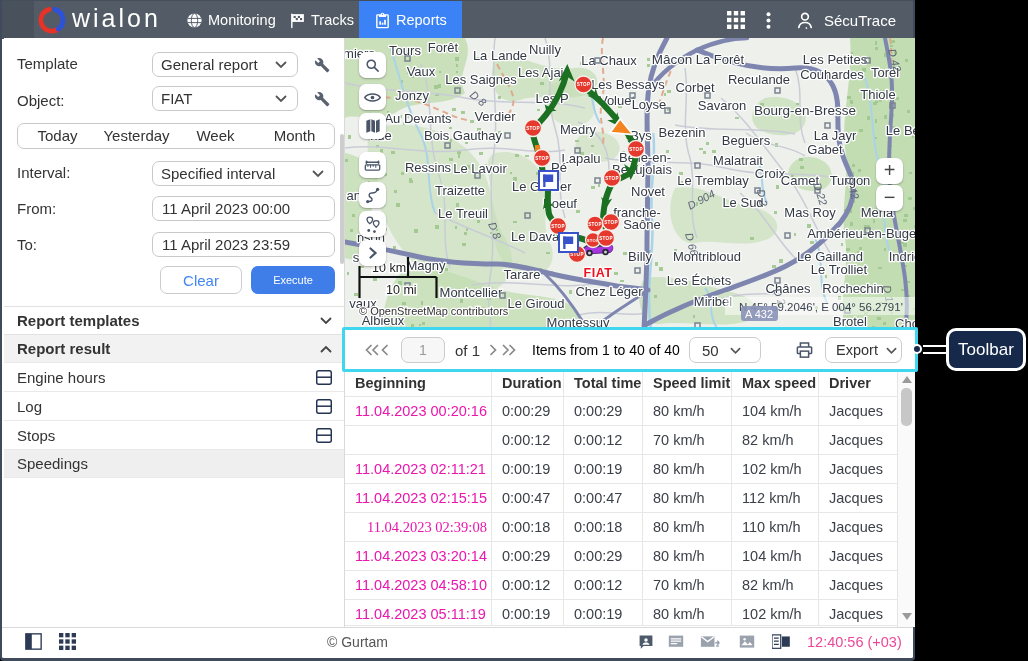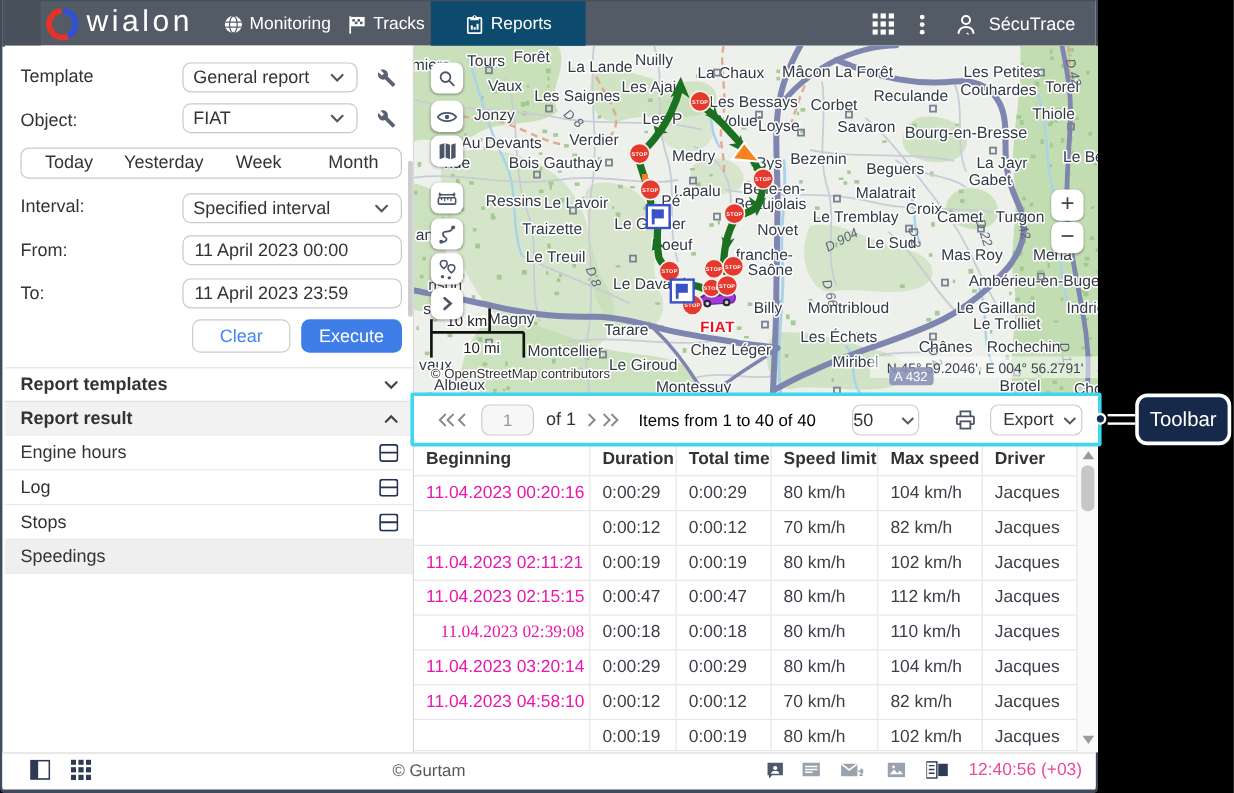--- a/index.html
+++ b/index.html
@@ -10,39 +10,39 @@
     border-bottom:3px solid #3f4a5a; border-radius:0 0 4px 4px; }
   
   .nav { position:absolute; left:0; top:0; width:911px; height:38px; background:#535c66;
     border-top:1px solid #454f59; }
   .nav .logo { position:absolute; left:36px; top:5px; }
   .logotext { position:absolute; left:70px; top:3px; color:#fff; font-size:25px;
     letter-spacing:3px; font-weight:400; }
   .navitem { position:absolute; top:0; height:38px; display:flex; align-items:center;
     color:#fff; font-size:14.5px; gap:5px; white-space:nowrap; }
   .navitem svg { flex:0 0 auto; }
-  .tab-active { background:#0c4a6e; padding:0 28px;justify-content:space-between; }
+  .tab-active { background:#3b82f6; padding:0 15px;justify-content:space-between; }
   
   .panel { position:absolute; left:2px; top:38px; width:341px; height:589px;
     background:#fff; border-right:1px solid #d9d9d9; font-size:15px; color:#333; }
   .lbl { position:absolute; left:13px; font-size:15px; color:#333; }
   .dd { position:absolute; background:#fff; border:1px solid #c9c9c9; border-radius:7px;
     display:flex; align-items:center; font-size:15px; color:#333; padding-left:8px; }
   .dd .chev { position:absolute; right:10px; top:50%; margin-top:-4px; }
   .inputbox { position:absolute; background:#fff; border:1px solid #c9c9c9; border-radius:7px;
     display:flex; align-items:center; font-size:15px; color:#333; padding-left:9px; }
   .wrench { position:absolute; }
   .dategroup { position:absolute; left:13px; top:85px; width:318px; height:26px;
     border:1px solid #c9c9c9; border-radius:7px; display:flex; }
   .dategroup span { flex:1; text-align:center; line-height:24px; font-size:15px; color:#333; }
   .btn-clear { position:absolute; left:156px; top:228px; width:82px; height:28px;
     border:1px solid #ccc; border-radius:7px; color:#4285f4; font-size:15px;
     display:flex; align-items:center; justify-content:center; background:#fff; }
   .btn-exec { position:absolute; left:247px; top:228px; width:84px; height:28px;
-    border-radius:7px; color:#fff; font-size:15px; background:#3f7ee8;
+    border-radius:7px; color:#fff; font-size:11px; background:#3f7ee8;
     display:flex; align-items:center; justify-content:center; }
   .sect { position:absolute; left:0; width:340px; height:28px; display:flex;
     align-items:center; font-weight:bold; font-size:15px; color:#333;
     border-top:1px solid #e2e2e2; padding-left:13px; }
   .row { position:absolute; left:0; width:340px; height:29px; display:flex;
     align-items:center; font-size:15px; color:#333; border-top:1px solid #e9e9e9;
     padding-left:13px; }
   .rowicon { position:absolute; right:12px; top:7px; }
   .panelscroll { position:absolute; left:336px; top:96px; width:4px; height:130px;
     background:#cdcdcd; border-radius:2px; }
@@ -840,21 +840,21 @@
       </svg>
   <div class="ti pgbox" style="left:56px;">1</div>
   <div class="ti" style="left:110px; color:#333;">of 1</div>
   <svg class="ti" style="left:144px" width="8" height="12" viewBox="0 0 8 12">
         <path d="M2 1.5 L6.5 6 L2 10.5" fill="none" stroke="#888" stroke-width="1.7" stroke-linecap="round"></path>
       </svg>
   <svg class="ti" style="left:156px" width="16" height="12" viewBox="0 0 16 12">
         <path d="M2.5 1.5 L7 6 L2.5 10.5 M9 1.5 L13.5 6 L9 10.5" fill="none" stroke="#888" stroke-width="1.7" stroke-linecap="round"></path>
       </svg>
   <div class="ti" style="left:187px; color:#000000; font-size:14px;">Items from 1 to 40 of 40</div>
-  <div class="ti ddt" style="left:365px; width:56px; ">50
+  <div class="ti ddt" style="left:344px; width:72px; padding-left:12px;">50
     <svg style="position:absolute;left:40px;top:9px" width="11" height="8" viewBox="0 0 12 8">
           <path d="M1.5 1.5 L6 6 L10.5 1.5" fill="none" stroke="#555" stroke-width="1.8" stroke-linecap="round"></path>
         </svg>
   </div>
   <svg class="ti" style="left:450px;" width="19" height="18" viewBox="0 0 24 24" fill="none" stroke="#4a5568" stroke-width="2">
         <path d="M6.5 8 V2.5 H17.5 V8"></path>
         <rect x="2.5" y="8" width="19" height="8.5" rx="1"></rect>
         <rect x="6.5" y="13.5" height="8" width="11" fill="#fff"></rect>
       </svg>
   <div class="ti ddt" style="left:480px; width:77px; padding-left:10px; font-size:14.5px;">Export
@@ -920,20 +920,21 @@
     </div>
     <div class="trow" style="top:570px;">
       <div class="tc pink" style="left:0px; width:146px; border-left:none;">11.04.2023 04:58:10</div>
       <div class="tc" style="left:146px; width:72px; ">0:00:12</div>
       <div class="tc" style="left:218px; width:79px; ">0:00:12</div>
       <div class="tc" style="left:297px; width:89px; ">70 km/h</div>
       <div class="tc" style="left:386px; width:87px; ">82 km/h</div>
       <div class="tc" style="left:473px; width:78px; ">Jacques</div>
     </div>
     <div class="trow" style="top:599px;">
+      <div class="tc pink" style="left:0px; width:146px; border-left:none;">11.04.2023 05:11:19</div>
       <div class="tc" style="left:146px; width:72px; ">0:00:19</div>
       <div class="tc" style="left:218px; width:79px; ">0:00:19</div>
       <div class="tc" style="left:297px; width:89px; ">80 km/h</div>
       <div class="tc" style="left:386px; width:87px; ">102 km/h</div>
       <div class="tc" style="left:473px; width:78px; ">Jacques</div>
     </div>
     <div class="trow" style="top:625px; height:2px; border-top:1px solid #e7e7e7;"></div>
     <div class="vscroll">
  <svg style="position:absolute;left:4px;top:6px" width="10" height="7" viewBox="0 0 10 7">
         <path d="M5 0 L10 7 L0 7z" fill="#9b9b9b"></path>

